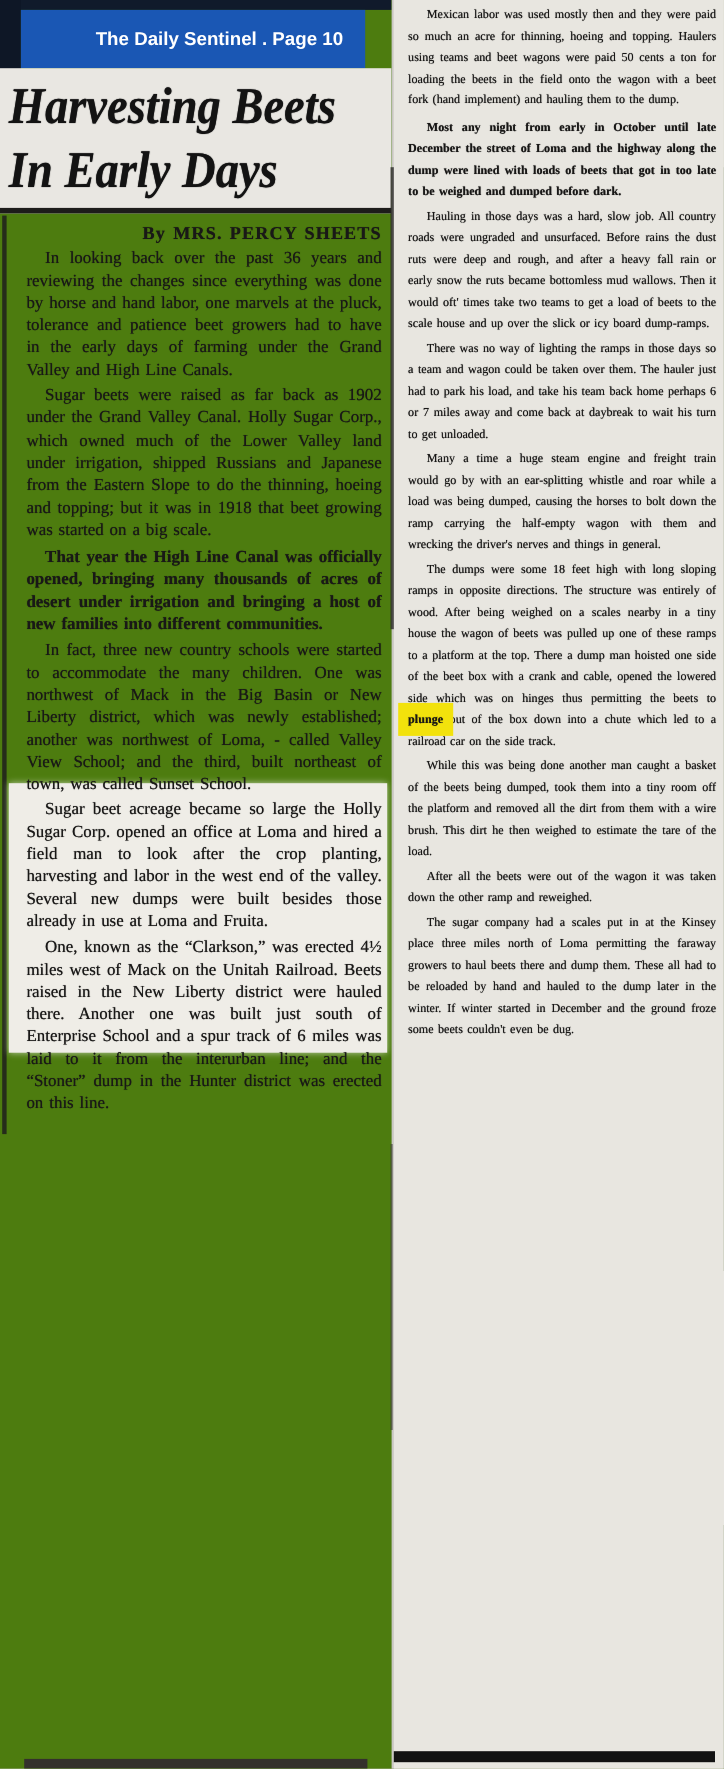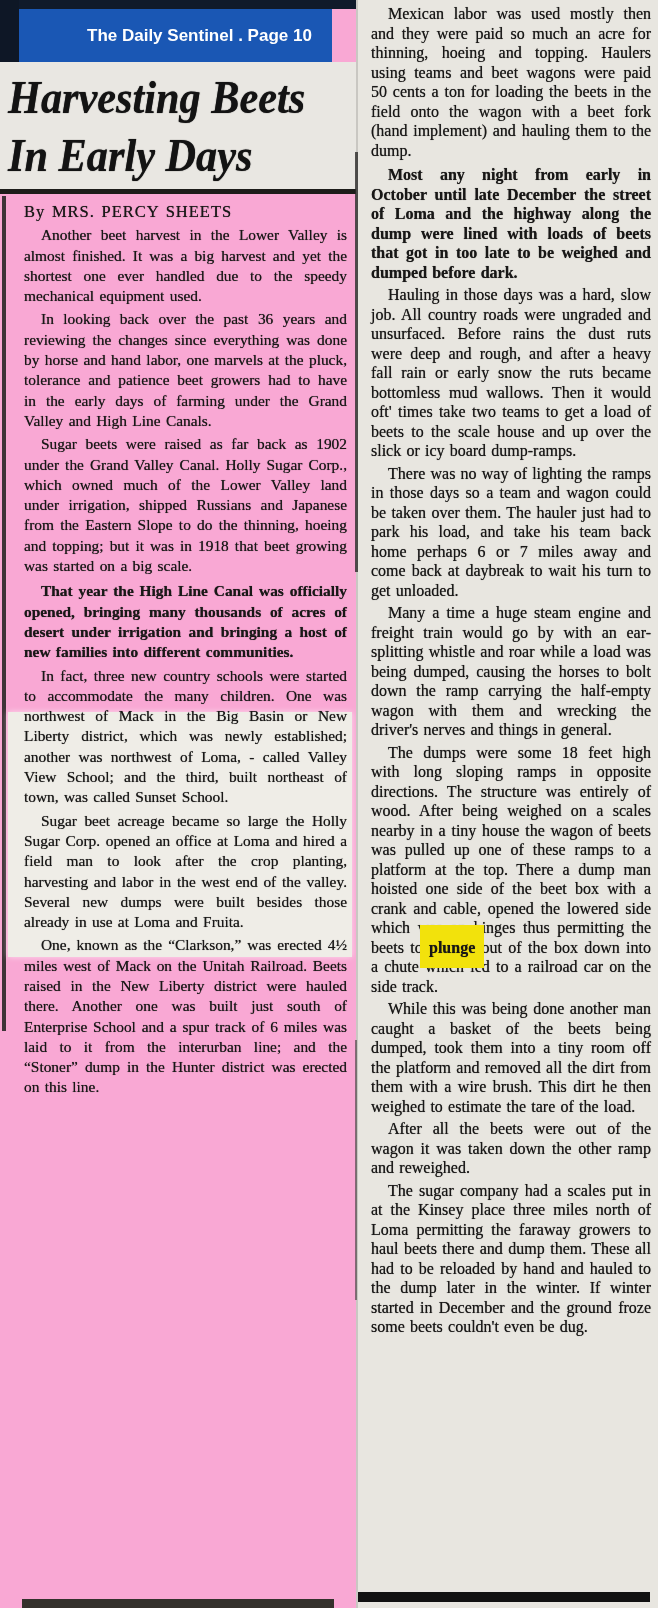--- a/index.html
+++ b/index.html
@@ -6,21 +6,21 @@
   body{
     width:658px;height:1608px;overflow:hidden;position:relative;
     background:#c9c7c2;
     font-family:"Liberation Serif", serif;
   }
   .page{position:absolute;inset:0;}
 
   
   .col-left{
     position:absolute;left:0;top:0;width:356px;height:1608px;
-    background:#f9a8d4;overflow:hidden;
+    background:#4d7c0f;overflow:hidden;
   }
   .top-strip{position:absolute;left:0;top:0;width:356px;height:9px;background:#101a2b;}
   .corner-block{position:absolute;left:0;top:0;width:19px;height:68px;background:#0e1726;}
   .banner{
     position:absolute;left:19px;top:9px;width:313px;height:53px;
     background:#1a57b4;color:#ffffff;
     font-family:"Liberation Sans", sans-serif;font-weight:bold;
     font-size:17px;line-height:21px;
     display:flex;flex-direction:column;justify-content:center;
     padding-left:68px;box-sizing:border-box;
@@ -42,37 +42,37 @@
     background:#efede7;box-shadow:0 0 6px rgba(255,255,255,.6);
   }
   .body-left{
     position:absolute;left:0;top:200px;width:356px;height:1400px;
     padding:0 9px 0 24px;box-sizing:border-box;
     font-size:15.4px;line-height:20.3px;color:#191817;
     text-align:justify;word-spacing:1.5px;
     text-shadow:0 0 .7px rgba(20,20,20,.8);
   }
   .byline{
-    font-weight:normal;text-align:left;font-size:16.5px;
+    font-weight:bold;text-align:right;font-size:16.5px;
     letter-spacing:1px;margin:2px 0 3px 0;
   }
   .bottom-cut-left{position:absolute;left:22px;top:1599px;width:312px;height:9px;background:#34312c;filter:blur(.6px);}
 
   
   .col-right{
     position:absolute;left:358px;top:0;width:300px;height:1608px;
     background:#e8e6e0;overflow:hidden;
   }
   .right-patch-top{position:absolute;left:358px;top:0;width:300px;height:152px;background:#f2f0ea;}
   .right-patch-mid{position:absolute;left:360px;top:362px;width:296px;height:162px;background:#f3f1eb;}
   .right-patch-low{position:absolute;left:360px;top:1238px;width:296px;height:185px;background:#efede7;}
   .body-right{
     position:absolute;left:358px;top:0;width:300px;height:1590px;
     padding:4px 7px 0 13px;box-sizing:border-box;
-    font-size:16px;line-height:19.5px;color:#181716;
+    font-size:11px;line-height:19.5px;color:#181716;
     text-align:justify;word-spacing:1.2px;
     text-shadow:0 0 .7px rgba(20,20,20,.8);
   }
   .bottom-bar-right{position:absolute;left:358px;top:1592px;width:292px;height:10px;background:#121212;}
 
   
   .col-sep-a{position:absolute;left:355px;top:152px;width:3px;height:420px;background:#2c2b29;opacity:.8;}
   .col-sep-b{position:absolute;left:355px;top:1040px;width:2px;height:260px;background:#3a3835;opacity:.6;}
 
   
@@ -99,21 +99,20 @@
     </div>
     <div class="headline">
       <div class="hline">Harvesting Beets</div>
       <div class="hline">In Early Days</div>
     </div>
     <div class="left-edge-line"></div>
     <div class="left-patch"></div>
     <div class="body-left">
       <div class="byline">By MRS. PERCY SHEETS</div>
       <div id="left-paras">
-          <p class="para"><span>Another beet harvest in the Lower Valley is almost finished. It was a big harvest and yet the shortest one ever handled due to the speedy mechanical equipment used.</span></p>
           <p class="para"><span>In looking back over the past 36 years and reviewing the changes since everything was done by horse and hand labor, one marvels at the pluck, tolerance and patience beet growers had to have in the early days of farming under the Grand Valley and High Line Canals.</span></p>
           <p class="para"><span>Sugar beets were raised as far back as 1902 under the Grand Valley Canal. Holly Sugar Corp., which owned much of the Lower Valley land under irrigation, shipped Russians and Japanese from the Eastern Slope to do the thinning, hoeing and topping; but it was in 1918 that beet growing was started on a big scale.</span></p>
           <p class="para bold"><span>That year the High Line Canal was officially opened, bringing many thousands of acres of desert under irrigation and bringing a host of new families into different communities.</span></p>
           <p class="para"><span>In fact, three new country schools were started to accommodate the many children. One was northwest of Mack in the Big Basin or New Liberty district, which was newly established; another was northwest of Loma, - called Valley View School; and the third, built northeast of town, was called Sunset School.</span></p>
           <p class="para"><span>Sugar beet acreage became so large the Holly Sugar Corp. opened an office at Loma and hired a field man to look after the crop planting, harvesting and labor in the west end of the valley. Several new dumps were built besides those already in use at Loma and Fruita.</span></p>
           <p class="para"><span>One, known as the “Clarkson,” was erected 4½ miles west of Mack on the Unitah Railroad. Beets raised in the New Liberty district were hauled there. Another one was built just south of Enterprise School and a spur track of 6 miles was laid to it from the interurban line; and the “Stoner” dump in the Hunter district was erected on this line.</span></p>
         </div>
     </div>
     <div class="bottom-cut-left"></div>
   </div>

